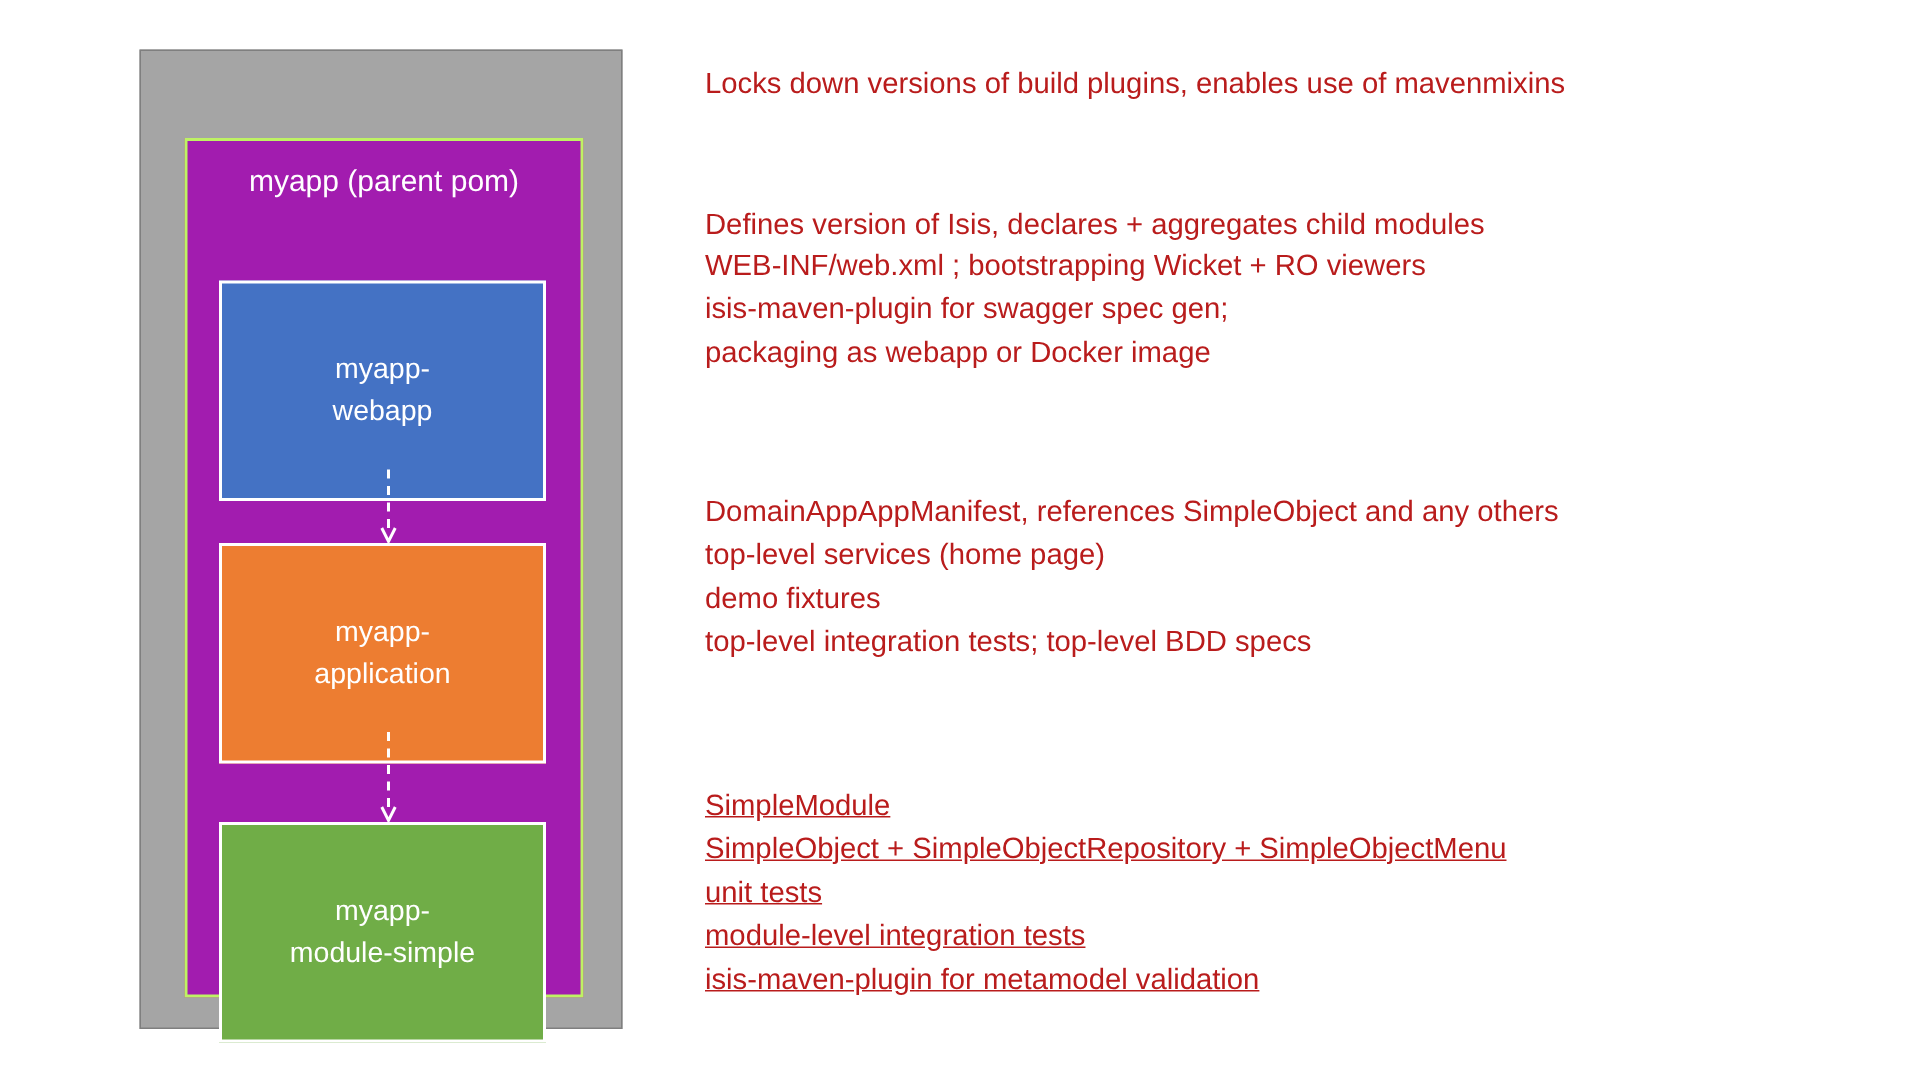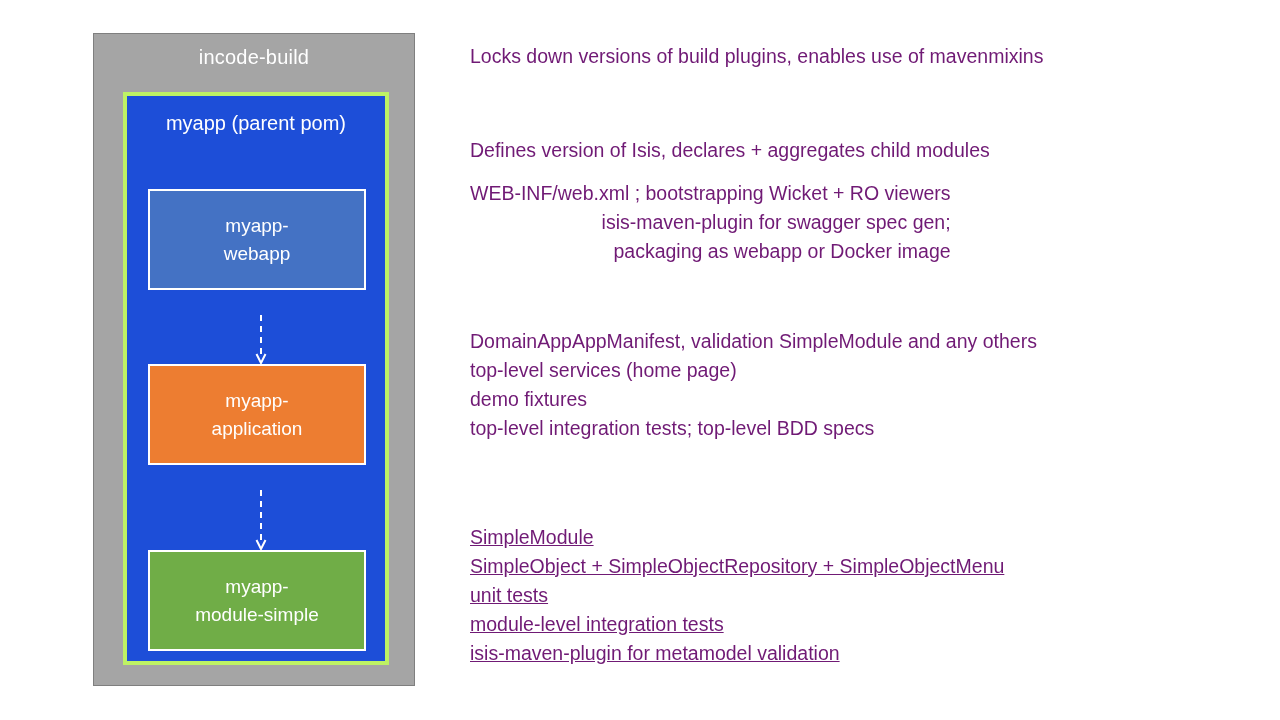--- a/index.html
+++ b/index.html
@@ -39,42 +39,42 @@
     letter-spacing: 0.2px;
   }
 
   
   #parent-pom-container {
     position: absolute;
     left: 29px;
     top: 58px;
     width: 266px;
     height: 573px;
-    background: #1d4ed8;
-    border: 4px solid #bef264;
+    background: #a21caf;
+    border: 2px solid #bef264;
     box-sizing: border-box;
   }
   #parent-pom-title {
     position: absolute;
     left: 0;
     top: 6px;
     width: 100%;
     height: 42px;
     line-height: 42px;
     text-align: center;
     color: #FFFFFF;
     font-size: 20px;
   }
 
   
   .module-box {
     position: absolute;
     left: 21px;
     width: 218px;
-    height: 101px;
+    height: 147px;
     border: 2px solid #FFFFFF;
     box-sizing: border-box;
     display: flex;
     align-items: center;
     justify-content: center;
     text-align: center;
     color: #FFFFFF;
     font-size: 19px;
     line-height: 1.45;
   }
@@ -107,37 +107,36 @@
     left: 0;
     bottom: 0;
     width: 12px;
     height: 12px;
   }
 
   
   .note {
     position: absolute;
     left: 470px;
-    color: #701a75;
+    color: #b91c1c;
     font-size: 19.5px;
     line-height: 29px;
     white-space: pre-line;
   }
   #note-build       { top: 42px; }
   #note-parent-pom  { top: 100px; margin-top: 36px; }
-  #note-webapp      { top: 179px; text-align: right; }
+  #note-webapp      { top: 163px; }
   #note-application { top: 327px; }
   #note-simple      { top: 523px; text-decoration: underline; }
 </style>
 </head>
 <body>
 
 <div id="build-container">
 
-  <div id="build-title">incode-build</div>
 
   <div id="parent-pom-container">
 
     <div id="parent-pom-title">myapp (parent pom)</div>
 
     <div class="module-box" id="module-webapp">
       <span class="module-label">myapp-
 webapp</span>
     </div>
 
@@ -169,21 +168,21 @@
 </div>
 
 <div class="note" id="note-build">Locks down versions of build plugins, enables use of mavenmixins</div>
 
 <div class="note" id="note-parent-pom">Defines version of Isis, declares + aggregates child modules</div>
 
 <div class="note" id="note-webapp">WEB-INF/web.xml ;  bootstrapping Wicket + RO viewers
 isis-maven-plugin for swagger spec gen;
 packaging as webapp or Docker image</div>
 
-<div class="note" id="note-application">DomainAppAppManifest, validation SimpleModule and any others
+<div class="note" id="note-application">DomainAppAppManifest, references SimpleObject and any others
 top-level services  (home page)
 demo fixtures
 top-level integration tests; top-level BDD specs</div>
 
 <div class="note" id="note-simple">SimpleModule
 SimpleObject + SimpleObjectRepository + SimpleObjectMenu
 unit tests
 module-level integration tests
 isis-maven-plugin for metamodel validation</div>
 

